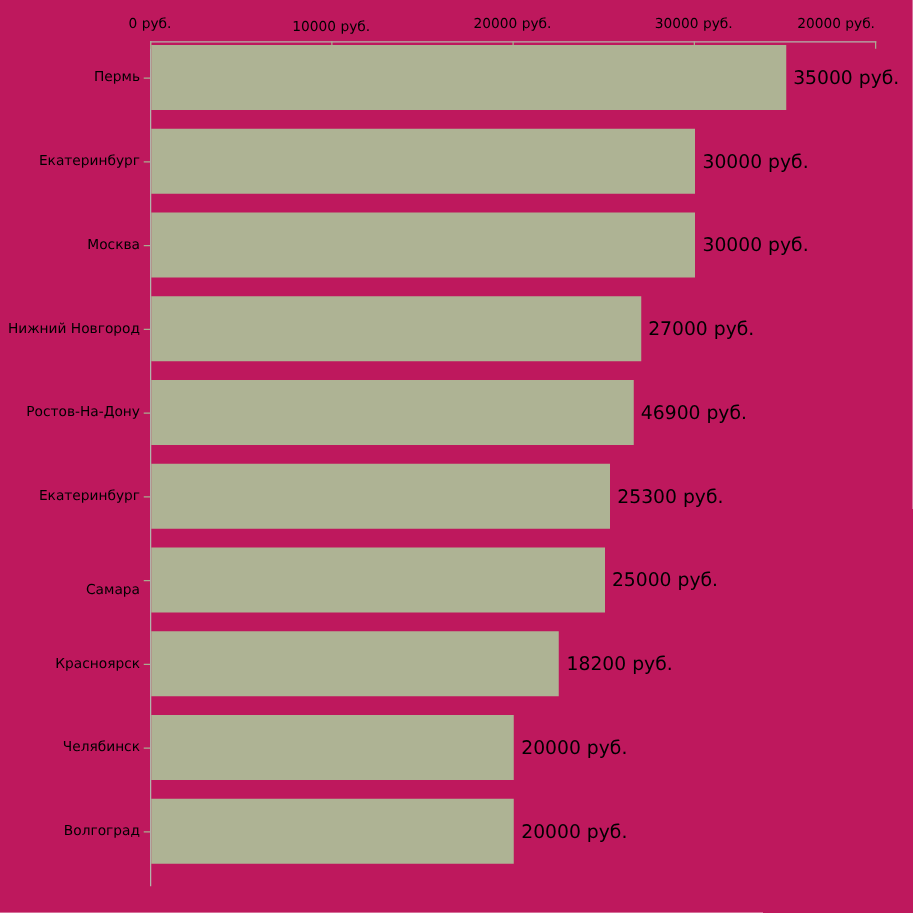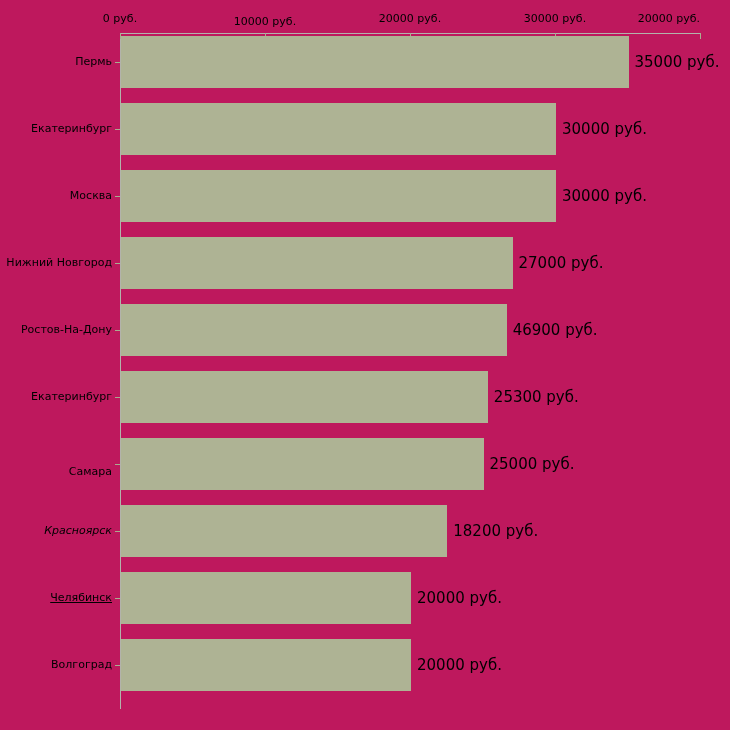--- a/index.html
+++ b/index.html
@@ -109,23 +109,23 @@
       <div class="cat-label" style="right: 618px; top: 196px;">Москва</div>
       <div class="ytick" style="left: 115px; top: 263px;"></div>
       <div class="cat-label" style="right: 618px; top: 263px;">Нижний Новгород</div>
       <div class="ytick" style="left: 115px; top: 330px;"></div>
       <div class="cat-label" style="right: 618px; top: 330px;">Ростов-На-Дону</div>
       <div class="ytick" style="left: 115px; top: 397px;"></div>
       <div class="cat-label" style="right: 618px; top: 397px;">Екатеринбург</div>
       <div class="ytick" style="left: 115px; top: 464px;"></div>
       <div class="cat-label" style="right: 618px; top: 472px;">Самара</div>
       <div class="ytick" style="left: 115px; top: 531px;"></div>
-      <div class="cat-label" style="right: 618px; top: 531px; font-style: italic;">Красноярск</div>
+      <div class="cat-label" style="right: 618px; top: 531px;">Красноярск</div>
       <div class="ytick" style="left: 115px; top: 598px;"></div>
-      <div class="cat-label" style="right: 618px; top: 598px; text-decoration: underline;">Челябинск</div>
+      <div class="cat-label" style="right: 618px; top: 598px;">Челябинск</div>
       <div class="ytick" style="left: 115px; top: 665px;"></div>
       <div class="cat-label" style="right: 618px; top: 665px;">Волгоград</div>
     </div>
   <div id="bars-layer">
       <div class="bar" style="left: 121px; top: 36px; width: 507.5px; height: 52px; background: rgb(174, 179, 148);"></div>
       <div class="bar-label" style="left: 634.5px; top: 62px;">35000 руб.</div>
       <div class="bar" style="left: 121px; top: 103px; width: 435px; height: 52px; background: rgb(174, 179, 148);"></div>
       <div class="bar-label" style="left: 562px; top: 129px;">30000 руб.</div>
       <div class="bar" style="left: 121px; top: 170px; width: 435px; height: 52px; background: rgb(174, 179, 148);"></div>
       <div class="bar-label" style="left: 562px; top: 196px;">30000 руб.</div>

